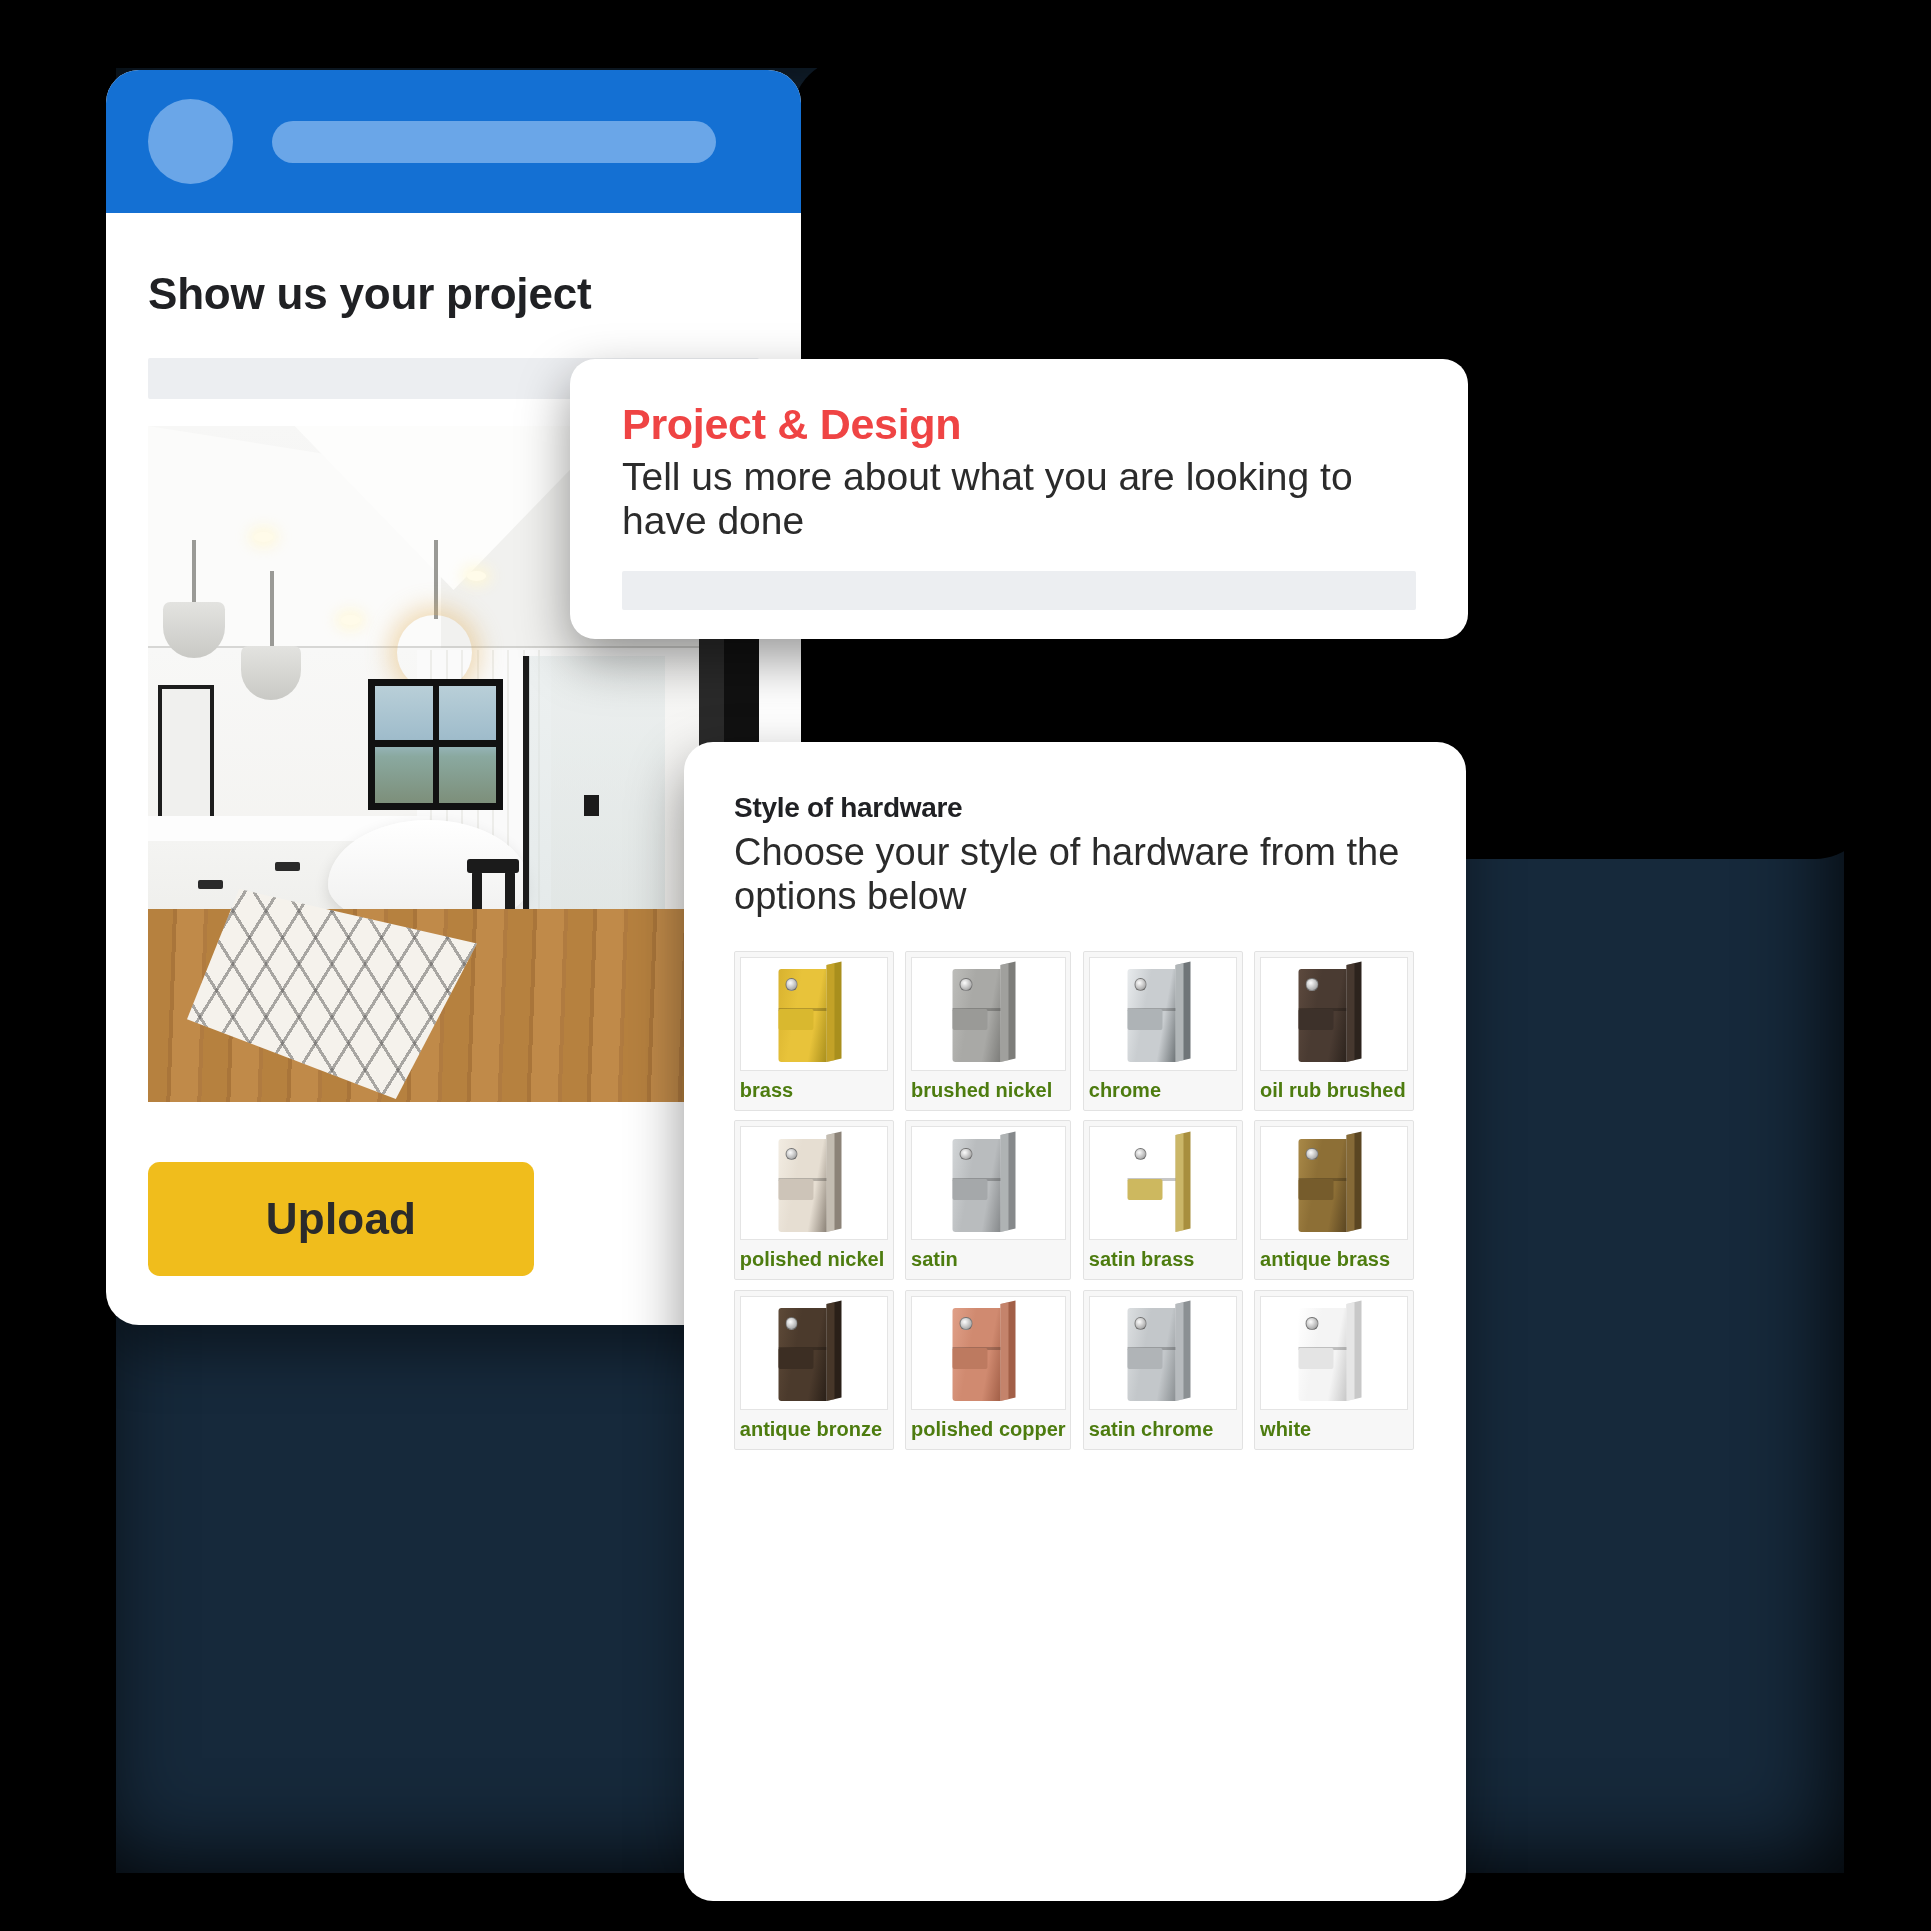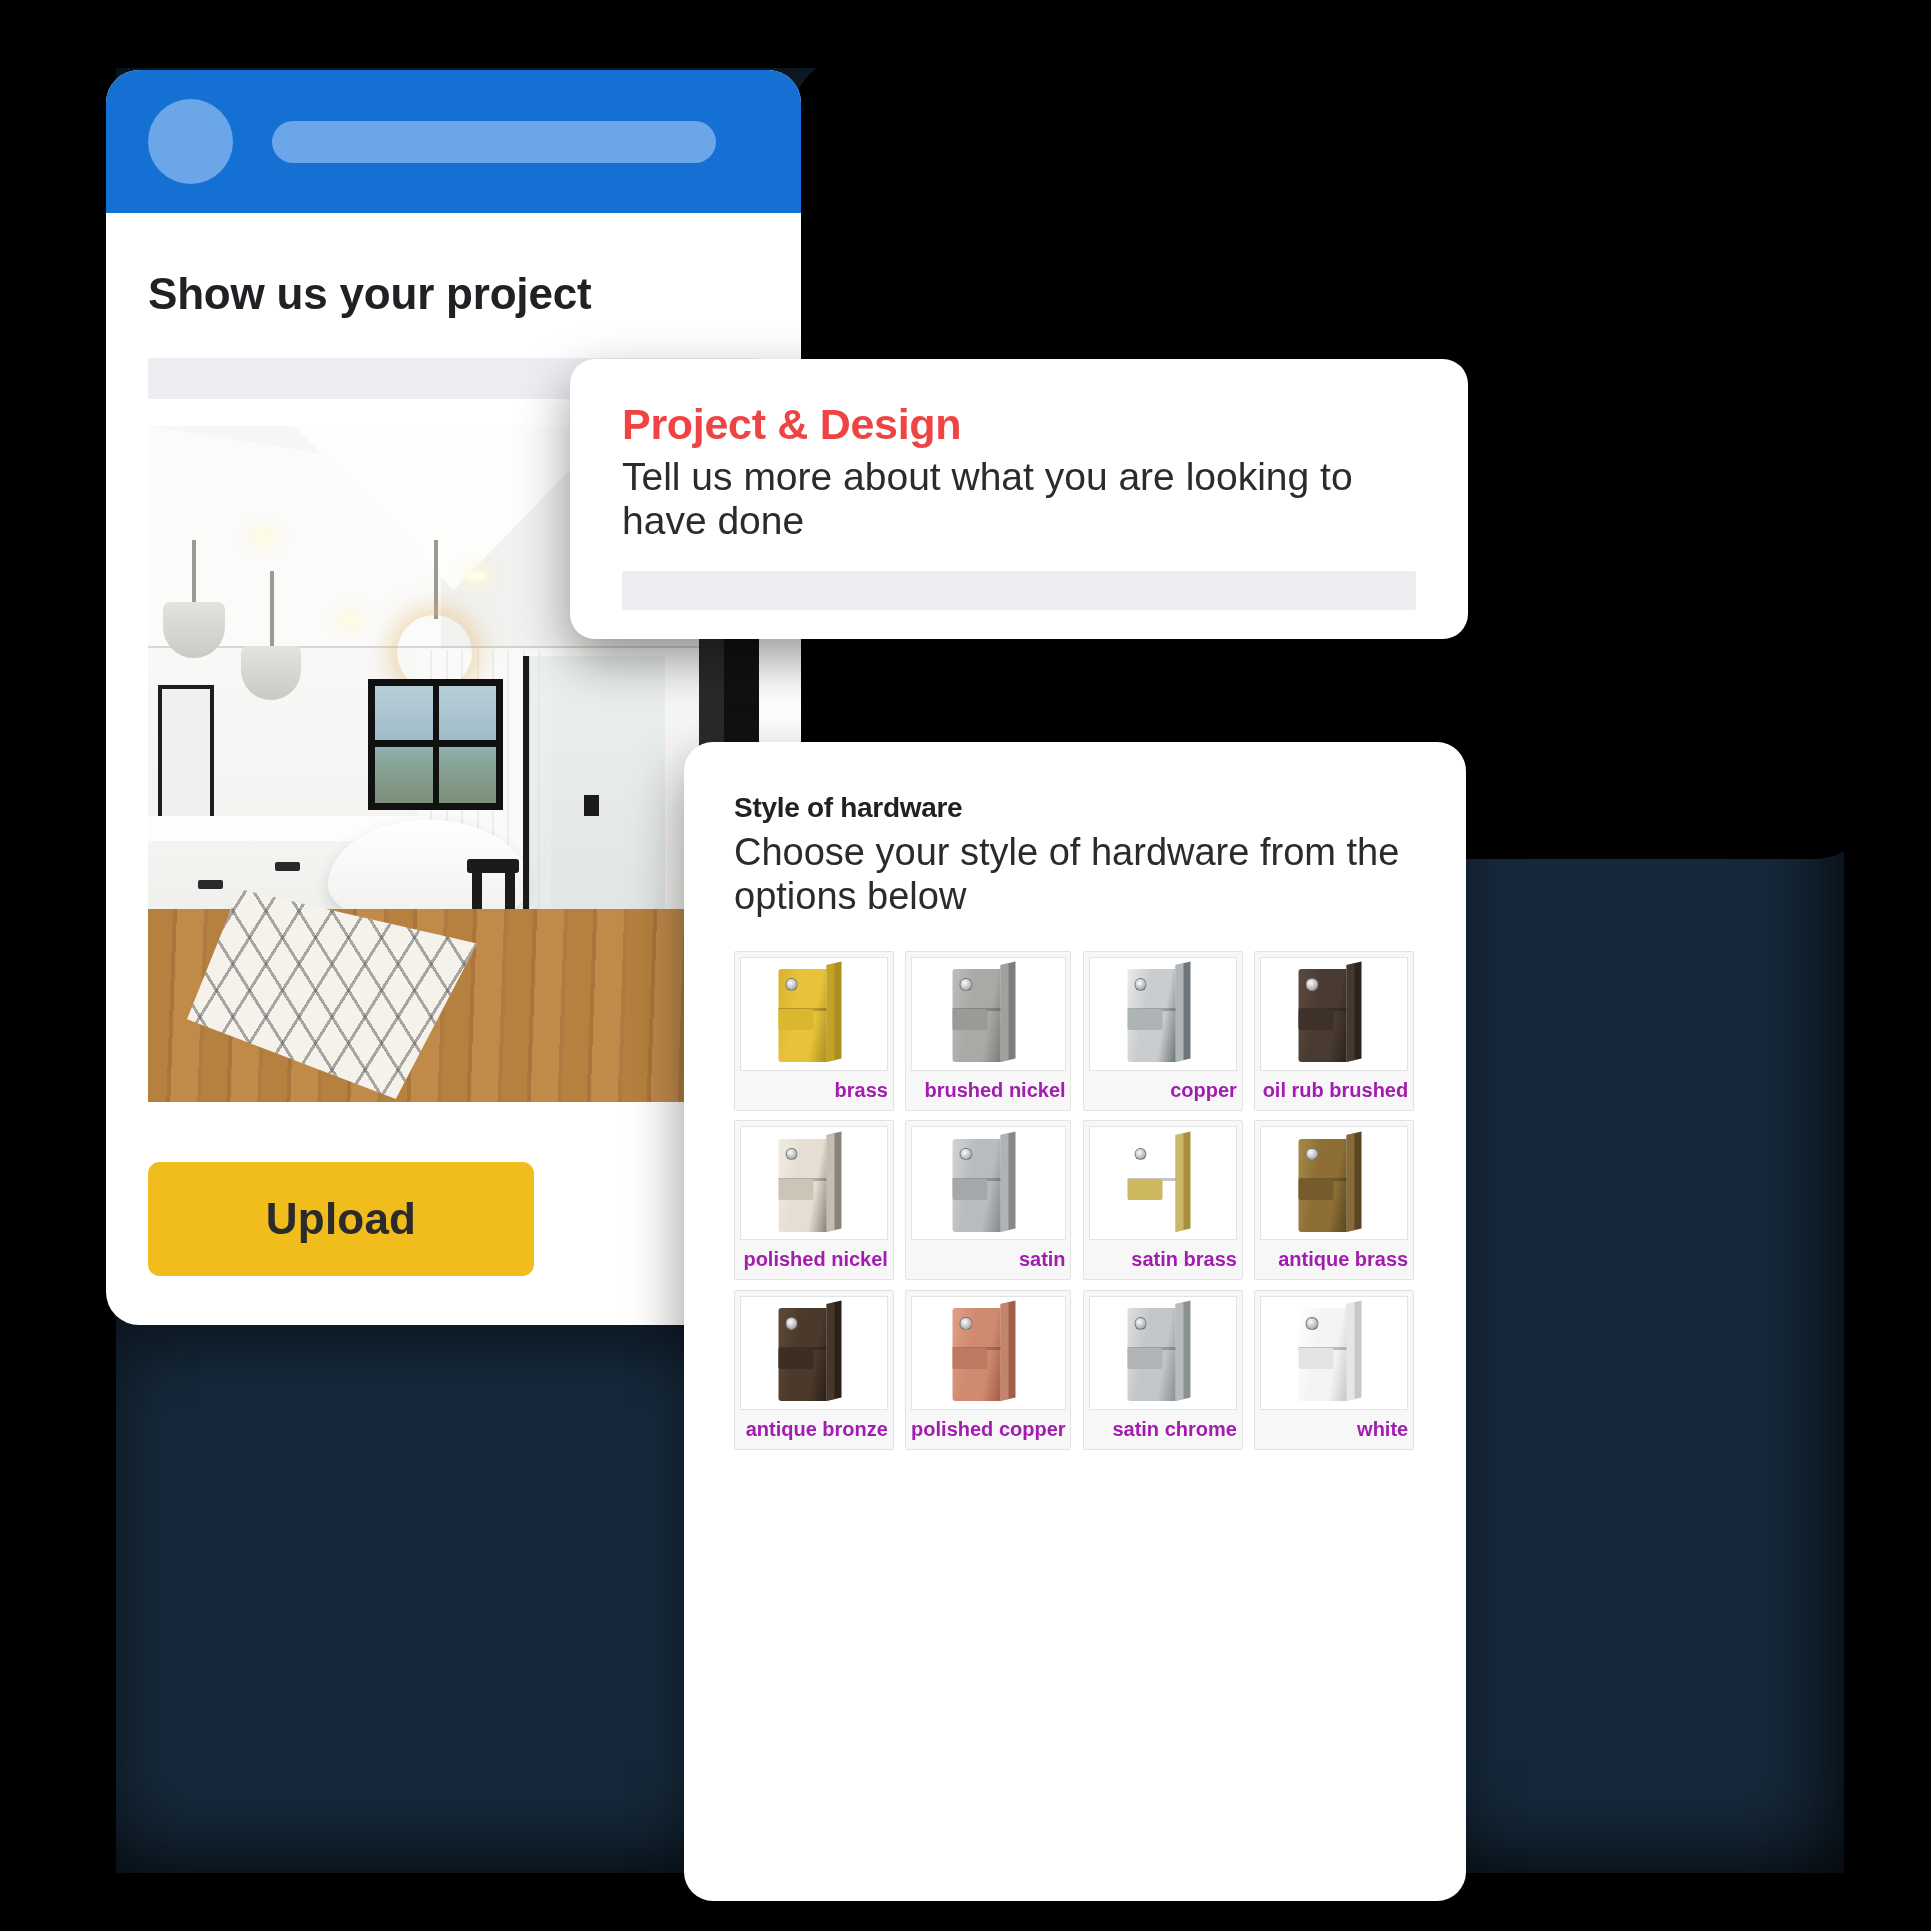--- a/index.html
+++ b/index.html
@@ -161,22 +161,22 @@
   .hinge .plate{position:absolute;left:0;top:3.9px;width:48px;height:93px;border-radius:2.9px 0 0 2.9px;}
   .hinge .edge{position:absolute;left:48px;top:0px;width:15.4px;height:97px;
                transform:skewY(-13deg);transform-origin:left top;}
   .hinge .edge2{position:absolute;left:48px;top:0px;width:7.7px;height:97px;
                transform:skewY(-13deg);transform-origin:left top;opacity:.55;}
   .hinge .screw{position:absolute;left:6.8px;top:12.6px;width:10.6px;height:10.6px;border-radius:50%;
                 background:radial-gradient(circle at 38% 35%,#fdfdfd,#8d8d8d);border:1px solid rgba(0,0,0,.35);}
   .hinge .knuckle{position:absolute;left:0;top:44px;width:35px;height:21px;border-radius:1.9px;}
   .hinge .gap{position:absolute;left:0;top:43px;width:48px;height:2.9px;background:rgba(0,0,0,.22);}
   .swatch-label{
-    height:39px;line-height:39px;text-align:right;
-    font-size:20px;color:#a21caf;font-weight:bold;
+    height:39px;line-height:39px;text-align:left;
+    font-size:20px;color:#4d7c0f;font-weight:bold;
     font-family:"Liberation Sans", sans-serif;
     white-space:nowrap;overflow:hidden;
   }
 </style>
 </head>
 <body>
 
 <div id="stage">
 
   <div class="backdrop"></div>
@@ -296,21 +296,21 @@
           <div class="swatch-img">
             <div class="hinge">
               <div class="edge" style="background:#6f7578"></div>
               <div class="edge2" style="background:#e8ebed"></div>
               <div class="plate" style="background:linear-gradient(100deg,#e8ebed 0%,#c9cdd0 38%,#c9cdd0 70%,#6f7578 100%)"></div>
               <div class="gap"></div>
               <div class="knuckle" style="background:#aeb3b6"></div>
               <div class="screw"></div>
             </div>
           </div>
-          <div class="swatch-label">copper</div>
+          <div class="swatch-label">chrome</div>
         </div>
         <div class="swatch">
           <div class="swatch-img">
             <div class="hinge">
               <div class="edge" style="background:#2c231d"></div>
               <div class="edge2" style="background:#5d4a3e"></div>
               <div class="plate" style="background:linear-gradient(100deg,#5d4a3e 0%,#4a3b32 38%,#4a3b32 70%,#2c231d 100%)"></div>
               <div class="gap"></div>
               <div class="knuckle" style="background:#3d312a"></div>
               <div class="screw"></div>

